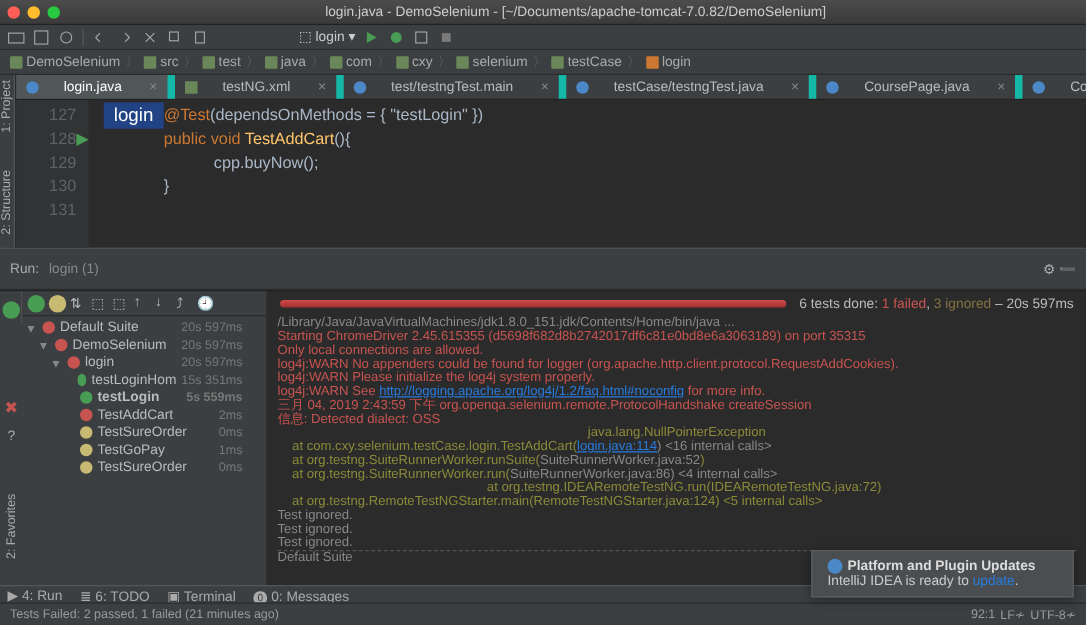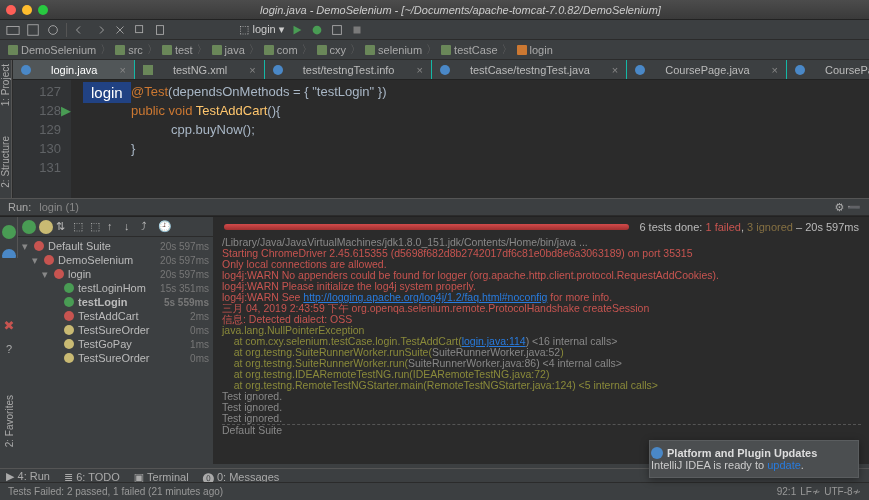--- a/index.html
+++ b/index.html
@@ -1,17 +1,17 @@
 <!DOCTYPE html>
 <html><head>
 <meta charset="utf-8">
 <style>
 * { margin:0; padding:0; box-sizing:border-box; font-family:"Lucida Grande","Segoe UI",Arial,sans-serif; }
 body { background:#3c3f41; color:#bbb; font-size:11px; width:869px; height:500px; overflow:hidden; position:relative; }
-.titlebar { height:20px; background:linear-gradient(#4c4c4c,#3a3a3a); display:flex; align-items:center; padding:0 6px; font-size:11px; color:#ccc; border-bottom:1px solid #222;font-style:italic; }
+.titlebar { height:20px; background:linear-gradient(#4c4c4c,#3a3a3a); display:flex; align-items:center; padding:0 6px; font-size:11px; color:#ccc; border-bottom:1px solid #222; }
 .traffic { display:flex; gap:6px; margin-right:10px; }
 .tl { width:10px; height:10px; border-radius:50%; }
 .tl.red{background:#ff5f57;} .tl.yel{background:#ffbd2e;} .tl.grn{background:#28c940;}
 .titlebar .title{flex:1;text-align:center;}
 .toolbar { height:20px; background:#3c3f41; border-bottom:1px solid #2b2b2b; display:flex; align-items:center; padding:0 6px; gap:6px; }
 .ticon{width:14px;height:14px;display:inline-block;}
 .bcrumb { height:20px; background:#3c3f41; border-bottom:1px solid #2b2b2b; display:flex; align-items:center; padding:0 8px; gap:4px; font-size:11px; color:#aaa;}
 .bcrumb .sep{color:#666;}
 .bcrumb .folder{color:#aaa;display:flex;align-items:center;gap:3px;}
 .fic{width:10px;height:10px;background:#6a8759;display:inline-block;border-radius:1px;}
@@ -23,60 +23,60 @@
 .proj-head{height:20px;display:flex;align-items:center;padding:0 6px;color:#aaa;border-bottom:1px solid #2b2b2b;}
 .tree{padding:2px 0;font-size:11px;}
 .tree .node{display:flex;align-items:center;height:15px;padding-left:8px;gap:4px;color:#aaa;white-space:nowrap;}
 .tree .node.sel{background:#0d293e;color:#fff;}
 .tree .arrow{width:8px;color:#888;display:inline-block;}
 .tree .ic{width:12px;height:12px;border-radius:50%;display:inline-block;}
 .tree .ic.pkg{background:#6a8759;border-radius:1px;}
 .tree .ic.cls{background:#4a88c7;}
 .editor{flex:1;background:#2b2b2b;display:flex;flex-direction:column;}
 .tabs{height:20px;display:flex;background:#3c3f41;border-bottom:1px solid #222;align-items:stretch;}
-.tab{display:flex;align-items:center;padding:0 8px;gap:20px;font-size:11px;color:#bbb;border-right:1px solid #14b8a6;}
+.tab{display:flex;align-items:center;padding:0 8px;gap:20px;font-size:11px;color:#bbb;border-right:6px solid #14b8a6;}
 .tab.active{background:#515658;color:#fff;}
 .tab .cic{width:10px;height:10px;background:#4a88c7;border-radius:50%;display:inline-block;}
 .tab .xic{width:10px;height:10px;background:#6a8759;display:inline-block;}
 .tab .close{color:#888;margin-left:2px;}
 .code{flex:1;display:flex;font-family:Menlo,Consolas,monospace;font-size:13px;position:relative;}
 .gutter{width:58px;text-align:right;padding-right:10px;color:#606366;background:#313335;line-height:19px;padding-top:2px;}
 .runmark{position:absolute;left:48px;top:23px;color:#499c54;}
 .src{flex:1;padding:2px 0 0 10px;line-height:19px;}
 .banner{position:absolute;left:70px;top:2px;background:#214283;color:#fff;padding:1px 8px;font-size:15px;}
 .kw{color:#cc7832;} .mname{color:#ffc66d;} .id{color:#a9b7c6;} .pun{color:#a9b7c6;}
-.runbar{height:18px;background:#3c3f41;border-top:1px solid #555;border-bottom:1px solid #2b2b2b;display:flex;align-items:center;padding:0 8px;gap:8px;color:#aaa;}
+.runbar{height:18px;background:#3c3f41;border-top:1px solid #555;border-bottom:1px solid #2b2b2b;display:flex;align-items:center;padding:16px 8px;gap:8px;color:#aaa;}
 .runbar .gear{margin-left:auto;}
 .results{height:248px;display:flex;background:#2b2b2b;border-top:1px solid #222;}
 .rleft{width:18px;background:#3c3f41;border-right:1px solid #555;display:flex;flex-direction:column;align-items:center;padding:8px 0;gap:10px;}
 .rbtn{width:14px;height:14px;border-radius:50%;}
 .rtool{width:196px;background:#3c3f41;border-right:1px solid #2b2b2b;display:flex;flex-direction:column;}
 .rtoolbar{height:20px;display:flex;align-items:center;padding:0 4px;gap:3px;border-bottom:1px solid #2b2b2b;}
 .rtoolbar span{width:14px;height:14px;display:inline-block;}
 .rtree{flex:1;overflow:hidden;font-size:11px;padding:2px 0;}
 .rtree .rn{display:flex;align-items:center;height:14px;padding-left:4px;gap:4px;color:#bbb;white-space:nowrap;}
-.rtree .tm{margin-left:auto;color:#777;padding-right:4px;font-size:10px;}
+.rtree .tm{margin-left:auto;color:#777;padding-right:19px;font-size:10px;}
 .rtree .st{width:10px;height:10px;border-radius:50%;display:inline-block;}
 .rtree .st.fail{background:#c75450;}
 .rtree .st.pass{background:#499c54;}
 .rtree .st.skip{background:#c9ba73;}
 .rtree .ar{width:8px;color:#888;}
 .console{flex:1;background:#2b2b2b;font-family:Menlo,Consolas,monospace;font-size:10.5px;overflow:hidden;display:flex;flex-direction:column;}
 .prog{height:20px;display:flex;align-items:center;padding-right:10px;}
 .pbar{flex:1;height:6px;background:linear-gradient(#d24b4b,#a13030);border-radius:3px;margin:0 10px;}
 .pstat{color:#bbb;font-size:11px;font-family:Arial;}
 .pstat .f{color:#c75450;} .pstat .i{color:#857042;}
 .clog{flex:1;padding:0 8px;line-height:11px;overflow:hidden;}
 .clog div{white-space:pre;}
-.cg{color:#888;} .cy{color:#8a8a3a;} .cr{color:#c75450;} .cb{color:#287bde;text-decoration:underline;}
+.cg{color:#888;} .cy{color:#8a8a3a;text-align:center;} .cr{color:#c75450;} .cb{color:#287bde;text-decoration:underline;}
 .botbar{position:absolute;bottom:14px;left:0;right:0;height:18px;background:#3c3f41;border-top:1px solid #555;display:flex;align-items:center;padding:0 6px;gap:14px;font-size:11px;color:#aaa;}
 .botbar .on{border-bottom:2px solid #4a88c7;padding-bottom:1px;}
 .status{position:absolute;bottom:0;left:0;right:0;height:18px;background:#3c3f41;display:flex;align-items:center;padding:0 8px;font-size:10px;color:#999;border-top:1px solid #2b2b2b;}
 .status .r{margin-left:auto;display:flex;gap:4px;}
-.popup{position:absolute;right:10px;bottom:22px;width:210px;background:#4b4e50;border:1px solid #5a5d5f;padding:6px 1px;font-size:11px;color:#ccc;box-shadow:0 2px 8px rgba(0,0,0,.4);}
+.popup{position:absolute;right:10px;bottom:22px;width:210px;background:#4b4e50;border:1px solid #5a5d5f;padding:6px 12px;font-size:11px;color:#ccc;box-shadow:0 2px 8px rgba(0,0,0,.4);}
 .popup .pt{color:#ddd;font-weight:bold;display:flex;align-items:center;gap:4px;}
 .popup .pi{width:12px;height:12px;background:#4a88c7;border-radius:50%;display:inline-block;}
 .popup a{color:#287bde;}
 .fbar{position:absolute;left:0;bottom:32px;width:18px;height:210px;background:#3c3f41;display:flex;flex-direction:column;align-items:center;padding-top:60px;gap:10px;}
 .fbar .fx{color:#c75450;font-size:13px;}
 .fbar .fq{color:#aaa;}
 .fbar span.v{writing-mode:vertical-rl;transform:rotate(180deg);font-size:10px;color:#aaa;margin-top:30px;}
 </style>
 </head>
 <body>
@@ -230,21 +230,21 @@
           <span>login.java</span>
           <span class="close">×</span>
         </div>
       <div class="tab">
           <span class="xic"></span>
           <span>testNG.xml</span>
           <span class="close">×</span>
         </div>
       <div class="tab">
           <span class="cic"></span>
-          <span>test/testngTest.info</span>
+          <span>test/testngTest.main</span>
           <span class="close">×</span>
         </div>
       <div class="tab">
           <span class="cic"></span>
           <span>testCase/testngTest.java</span>
           <span class="close">×</span>
         </div>
       <div class="tab">
           <span class="cic"></span>
           <span>CoursePage.java</span>

